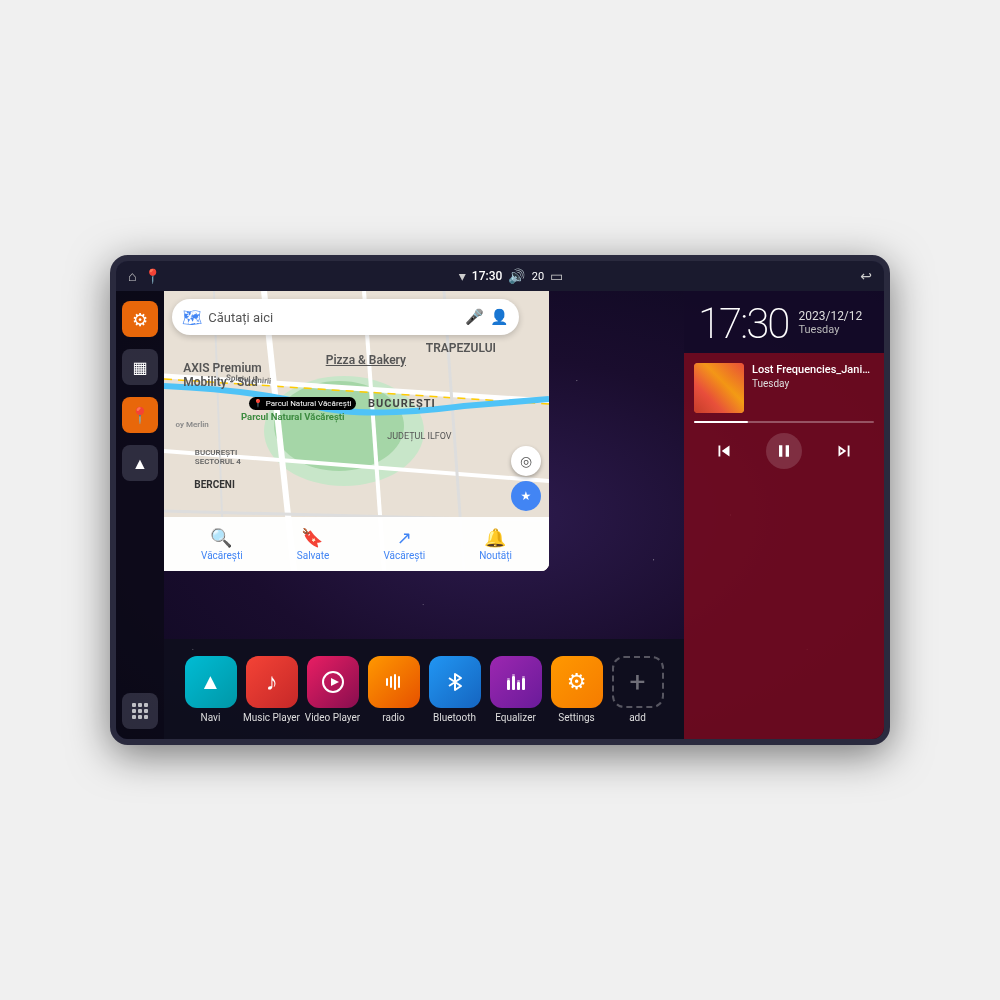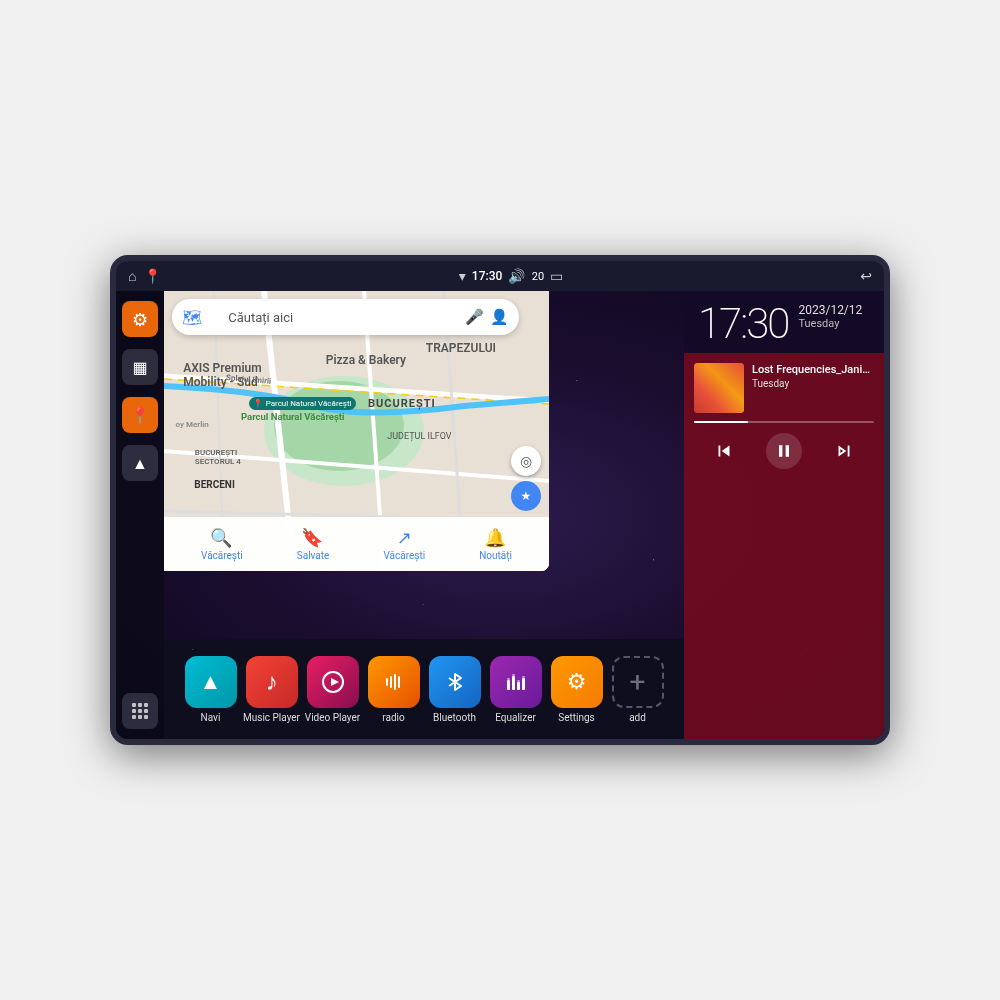--- a/index.html
+++ b/index.html
@@ -133,21 +133,21 @@
       height: 36px;
       background: #fff;
       border-radius: 20px;
       display: flex; align-items: center;
       padding: 0 10px;
       gap: 6px;
       box-shadow: 0 2px 6px rgba(0,0,0,0.2);
       z-index: 10;
     }
     .map-search-text {
-      flex: 1; font-size: 13px; color: #555; margin-left: 20px;
+      flex: 1; font-size: 13px; color: #555;
     }
     .map-bottom-bar {
       position: absolute;
       bottom: 0; left: 0; right: 0;
       height: 54px;
       background: rgba(255,255,255,0.95);
       display: flex; align-items: center;
       justify-content: space-around;
       padding: 0 10px;
     }
@@ -159,21 +159,21 @@
 
     
     .map-label {
       position: absolute;
       font-size: 12px;
       font-weight: 600;
       color: #555;
     }
     .map-place-pin {
       position: absolute;
-      background: #0f766e;
+      background: #000000;
       color: white;
       font-size: 8px;
       padding: 2px 5px;
       border-radius: 10px;
       white-space: nowrap;
     }
 
     
     .right-panel {
       width: 200px;
@@ -193,20 +193,21 @@
     .clock-time {
       font-size: 42px;
       font-weight: 200;
       color: #fff;
       letter-spacing: -2px;
       line-height: 1;
     }
     .clock-date {
       color: #bbb;
       font-size: 11px;
+      margin-top: 6px;
     }
     .clock-date div:first-child { font-size: 12px; color: #ddd; }
 
     .music-widget {
       background: rgba(120,10,30,0.85);
       flex: 1;
       display: flex;
       flex-direction: column;
       padding: 10px;
     }
@@ -407,21 +408,21 @@
             </svg>
 
             <div class="map-search">
               <span style="color:#4285f4;font-size:16px;">🗺</span>
               <span class="map-search-text">Căutați aici</span>
               <span style="color:#555;font-size:15px;">🎤</span>
               <span style="color:#4285f4;font-size:15px;">👤</span>
             </div>
 
             <span class="map-label" style="top:25%;left:5%;">AXIS Premium<br>Mobility - Sud</span>
-            <span class="map-label" style="top:22%;left:42%;">Pizza &amp; Bakery</span>
+            <span class="map-label" style="top:22%;left:42%;text-decoration:underline;">Pizza &amp; Bakery</span>
             <span class="map-label" style="top:18%;left:68%;">TRAPEZULUI</span>
             <span class="map-label" style="top:43%;left:20%;font-size:9.5px;font-weight:700;color:#3d8b40;">Parcul Natural Văcărești</span>
             <span class="map-label" style="top:38%;left:53%;font-size:11px;font-weight:700;color:#444;letter-spacing:1px;">BUCUREȘTI</span>
             <span class="map-label" style="top:56%;left:8%;font-size:8px;color:#666;">BUCUREȘTI<br>SECTORUL 4</span>
             <span class="map-label" style="top:67%;left:5%;font-size:10px;font-weight:700;color:#333;margin-left:11px;">BERCENI</span>
             <span class="map-label" style="top:50%;left:58%;font-size:9px;font-weight:400;color:#555;">JUDEȚUL ILFOV</span>
             <span class="map-label" style="top:30%;left:16%;font-size:8px;color:#666;transform:rotate(5deg);display:inline-block;">Splaiul Unirii</span>
             <span class="map-label" style="top:46%;left:3%;font-size:8px;color:#888;">oy Merlin</span>
 
             <div class="map-place-pin" style="top:38%;left:22%;">📍 Parcul Natural Văcărești</div>

